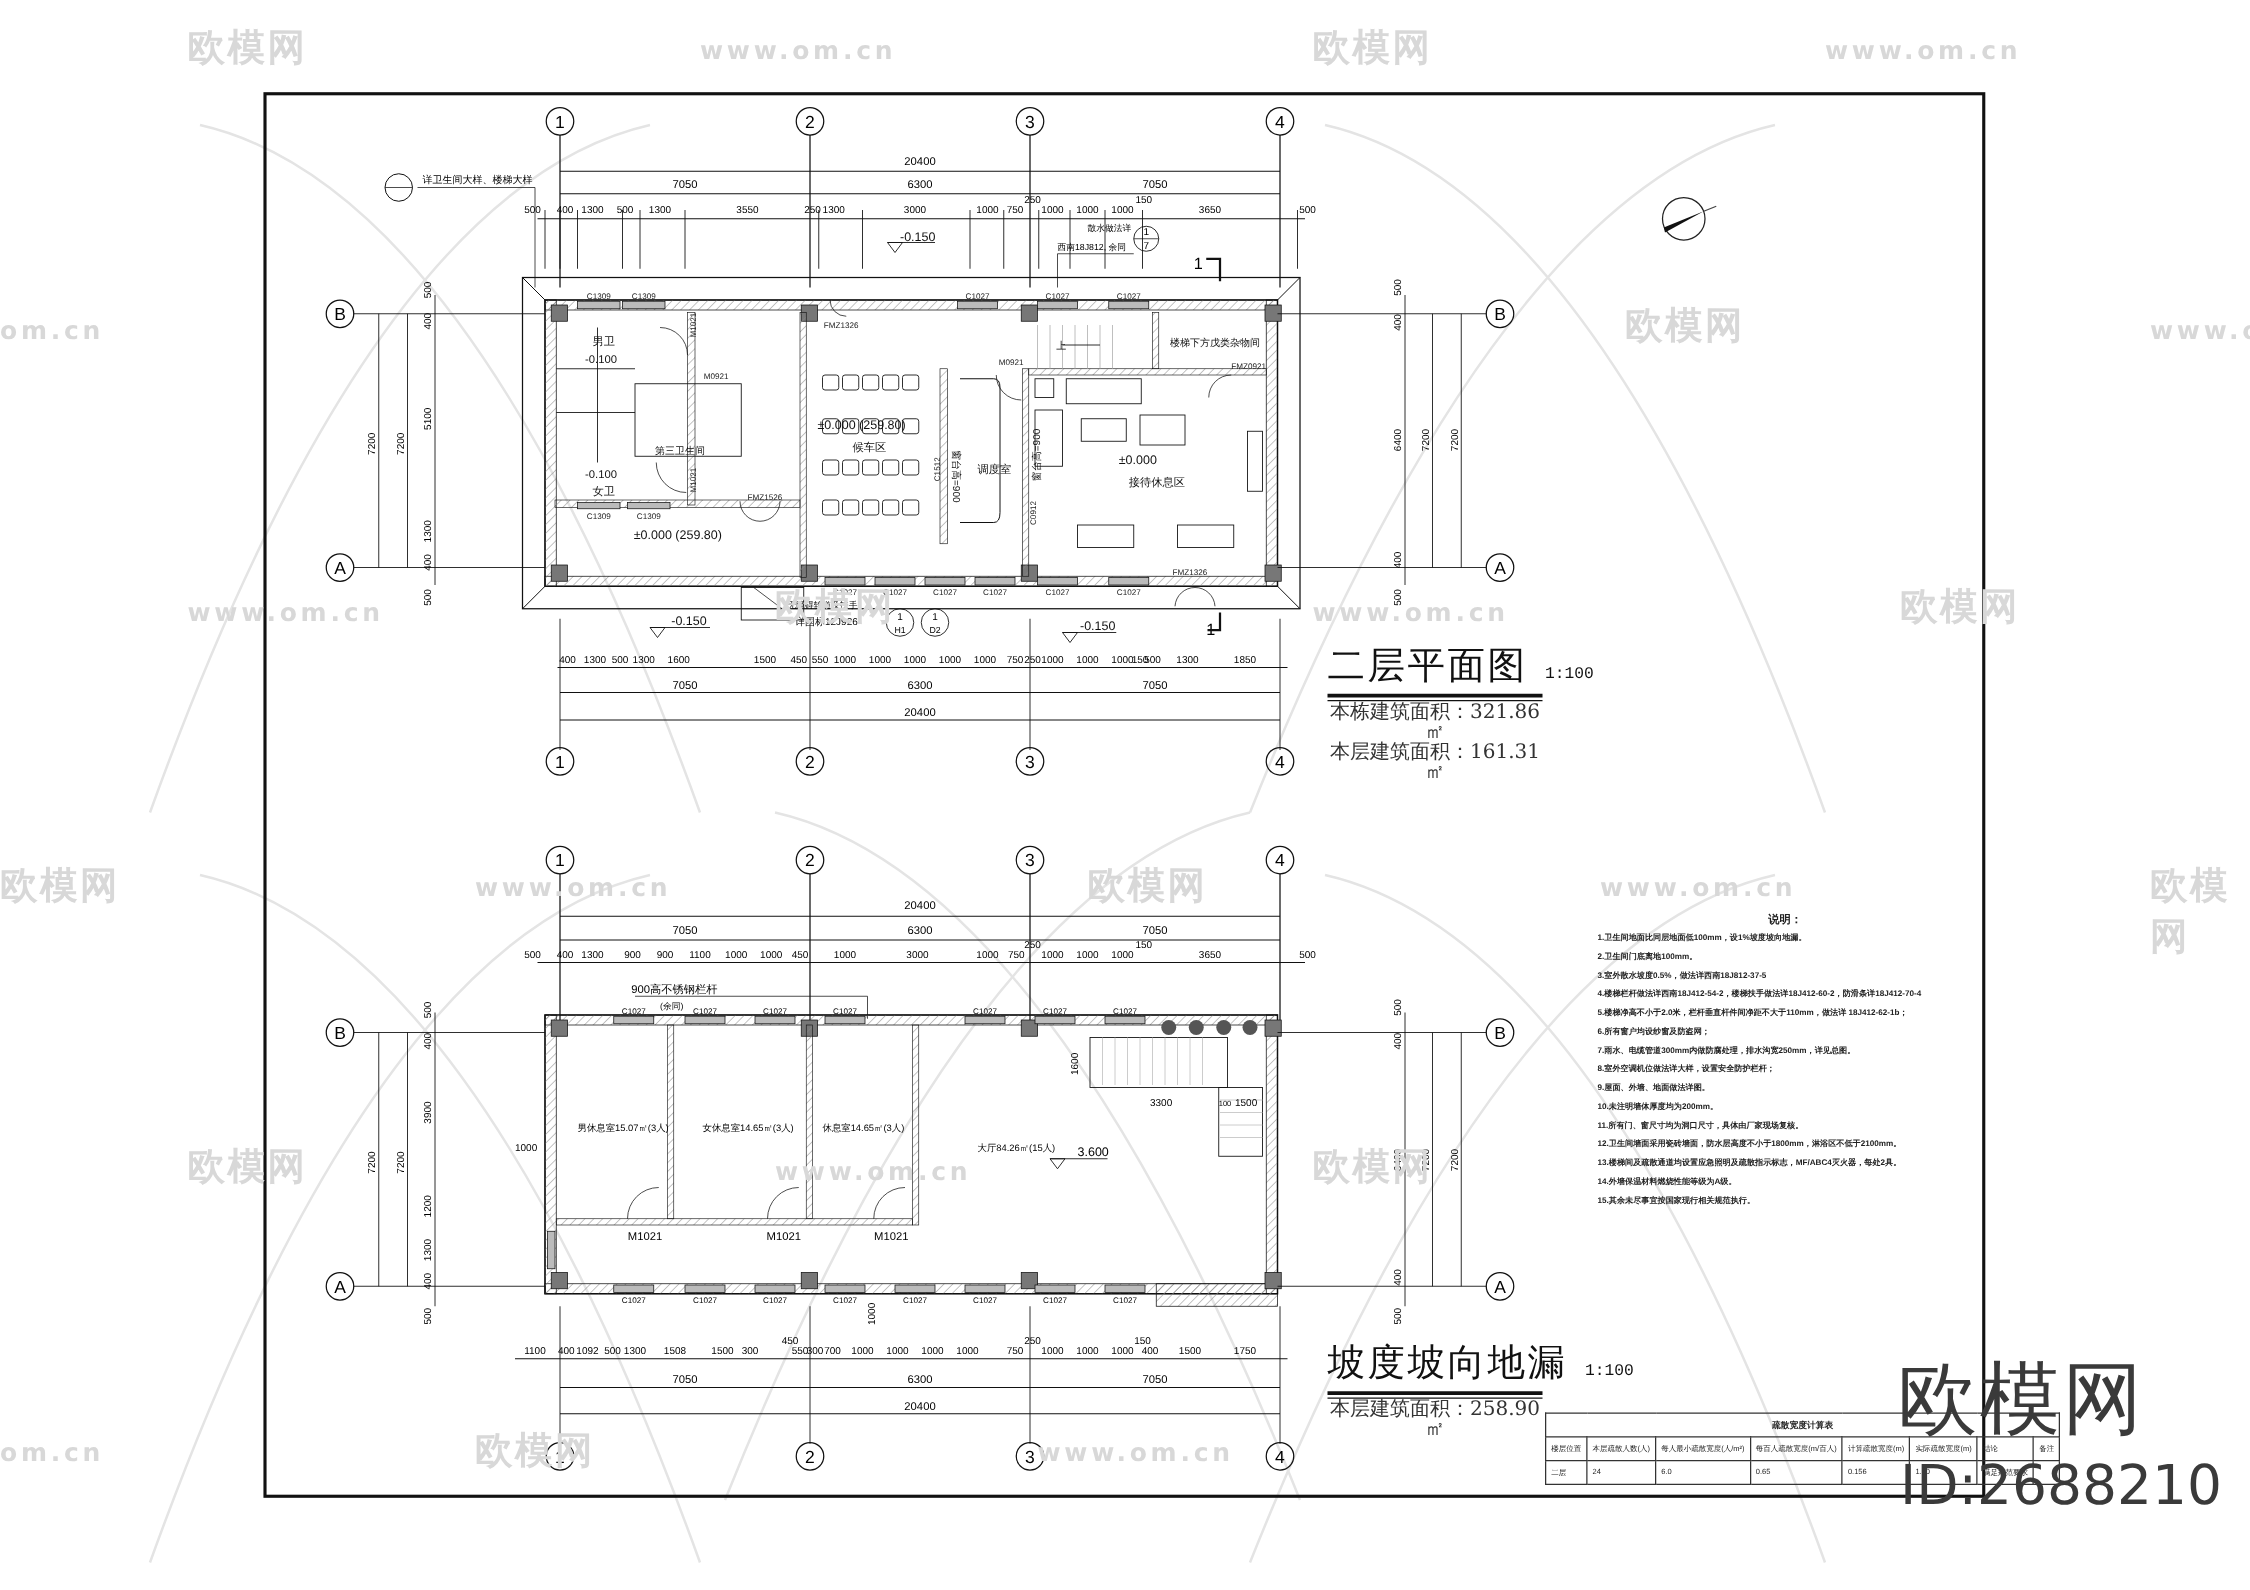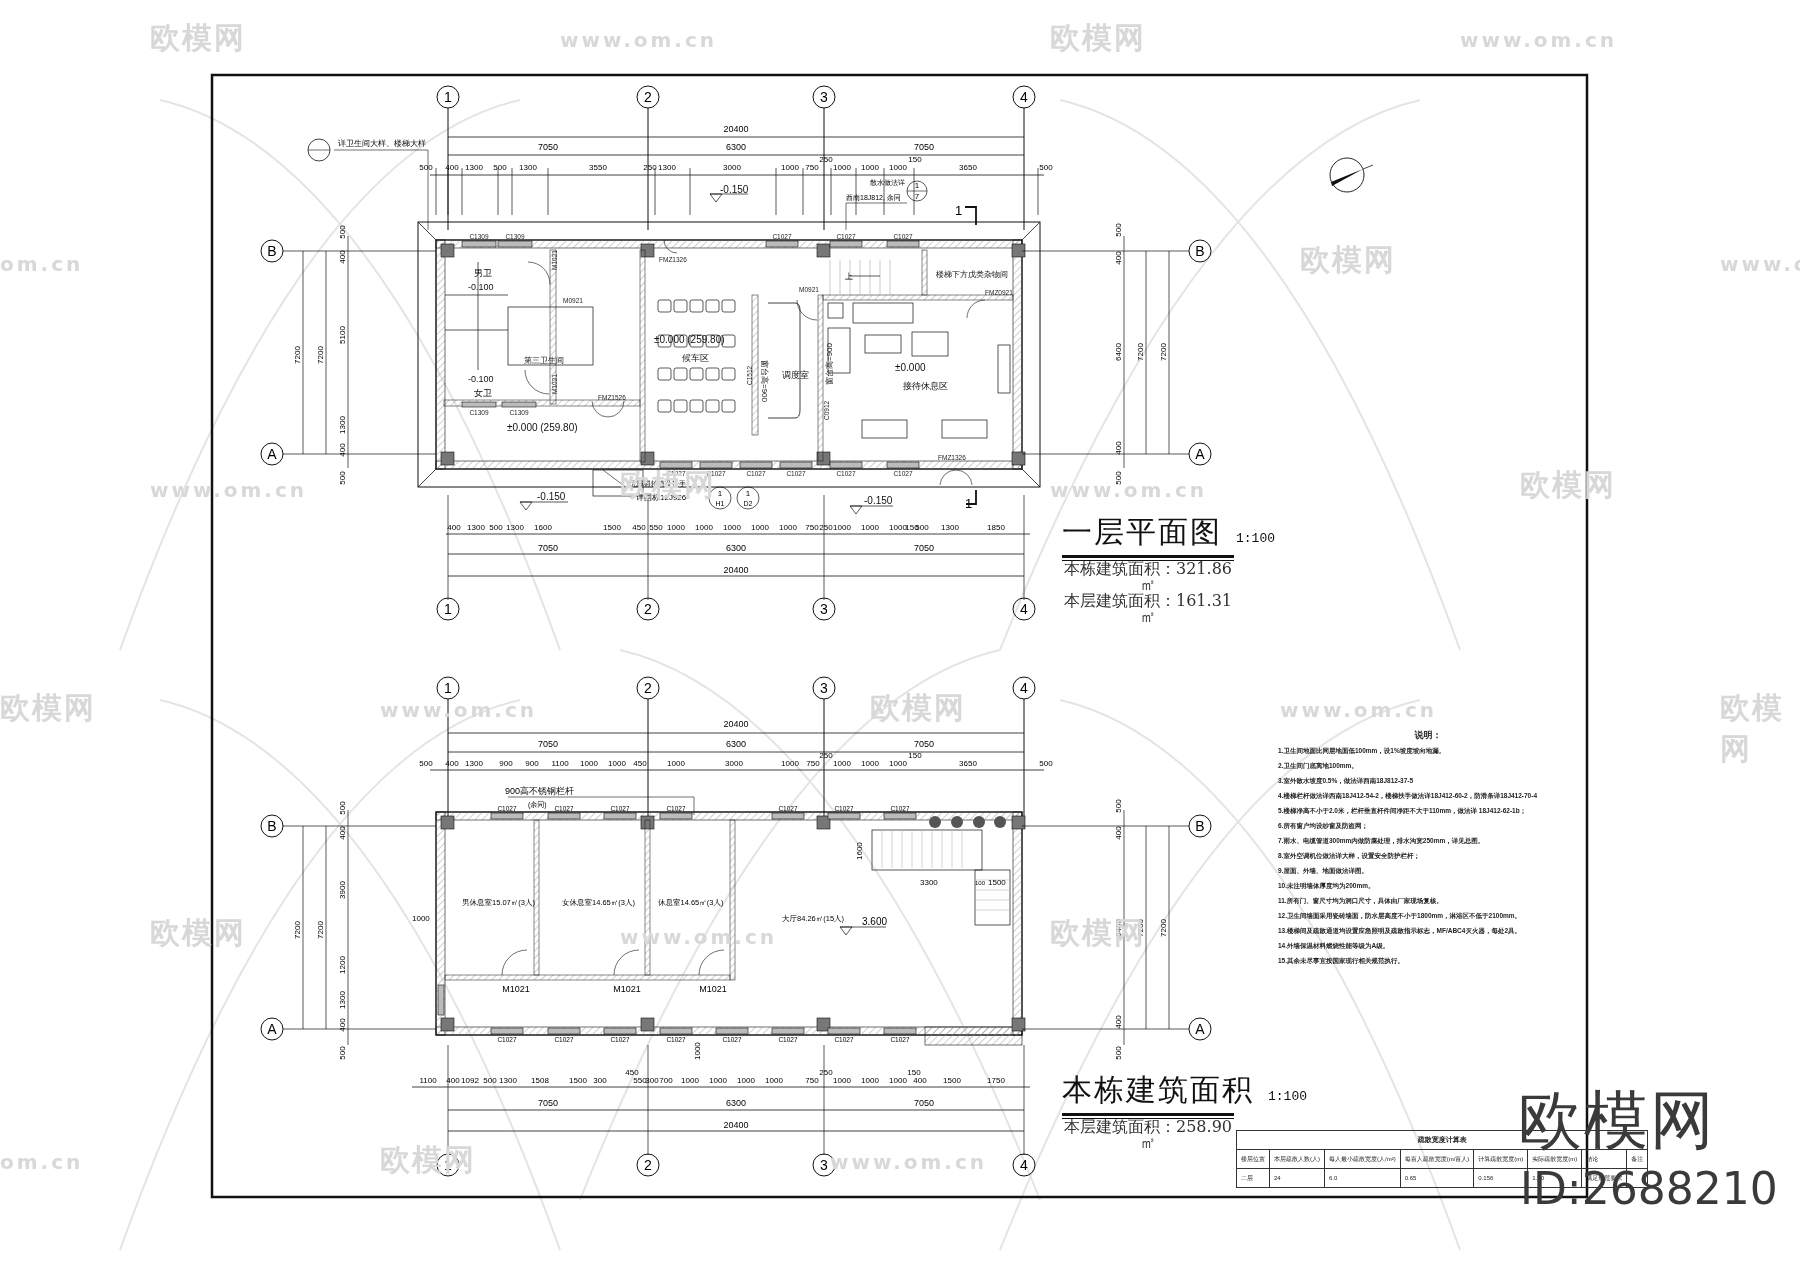--- a/index.html
+++ b/index.html
@@ -699,31 +699,31 @@
 <div class="wm wm-cn" style="left:150px;top:913px;">欧模网</div>
 <div class="wm wm-url" style="left:620px;top:925px;">www.om.cn</div>
 <div class="wm wm-cn" style="left:1050px;top:913px;">欧模网</div>
 <div class="wm wm-url" style="left:0px;top:1150px;">om.cn</div>
 <div class="wm wm-cn" style="left:380px;top:1140px;">欧模网</div>
 <div class="wm wm-url" style="left:830px;top:1150px;">www.om.cn</div>
 
 
 <div class="title-block" style="left:1062px;top:512px;width:172px;">
   <div style="white-space:nowrap;">
-    <span class="plan-title">一层平面图</span><span class="plan-scale">1:100</span>
+    <span class="plan-title">二层平面图</span><span class="plan-scale">1:100</span>
   </div>
   <div class="title-rule"></div>
   <div class="area-line">本栋建筑面积：321.86㎡</div>
   <div class="area-line">本层建筑面积：161.31㎡</div>
 </div>
 
 
 <div class="title-block" style="left:1062px;top:1070px;width:172px;">
   <div style="white-space:nowrap;">
-    <span class="plan-title">本栋建筑面积</span><span class="plan-scale">1:100</span>
+    <span class="plan-title">坡度坡向地漏</span><span class="plan-scale">1:100</span>
   </div>
   <div class="title-rule"></div>
   <div class="area-line">本层建筑面积：258.90㎡</div>
 </div>
 
 
 <div class="notes">
   <div class="nt">说明：</div>
   <div>1.卫生间地面比同层地面低100mm，设1%坡度坡向地漏。</div>
   <div>2.卫生间门底离地100mm。</div>

